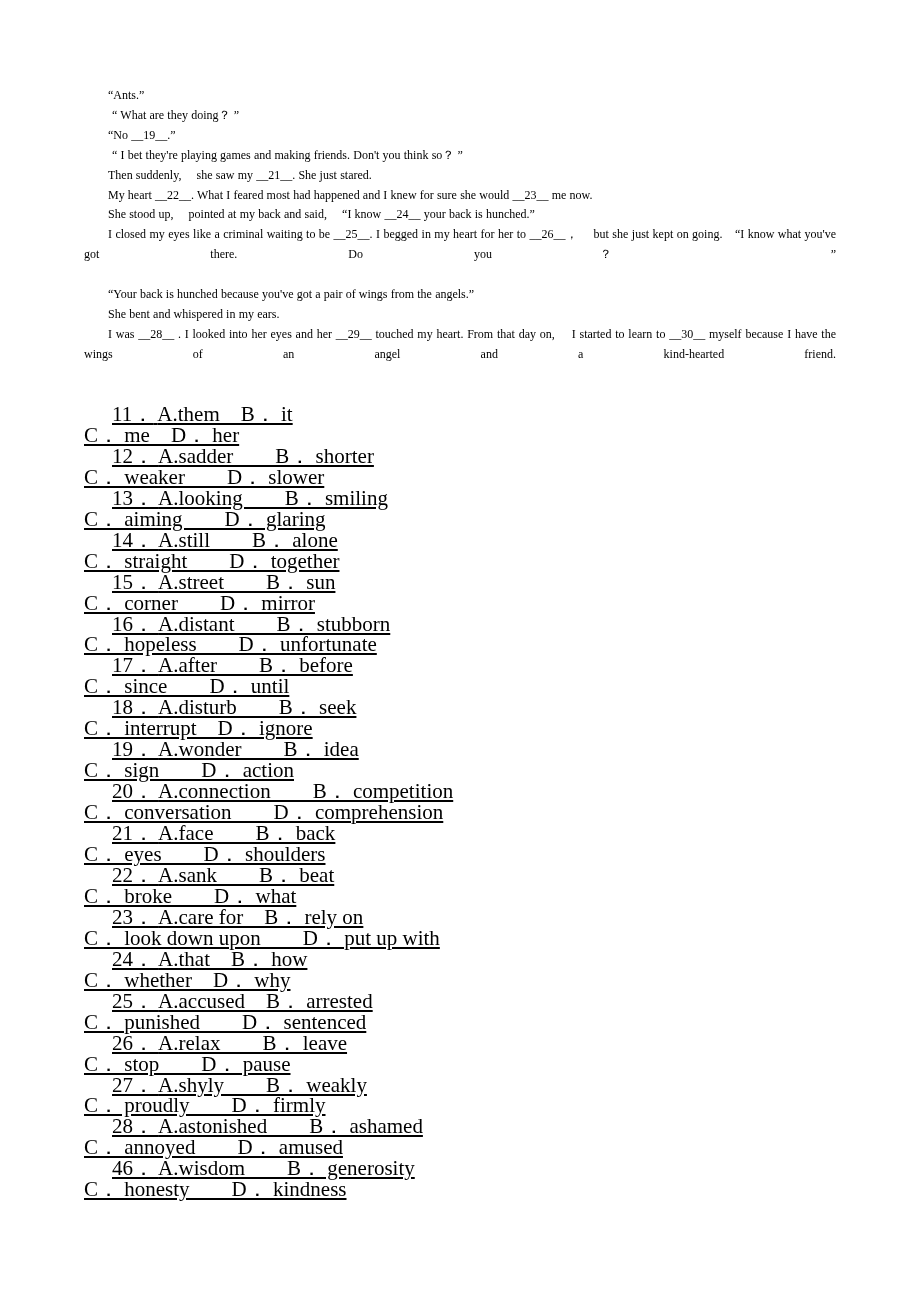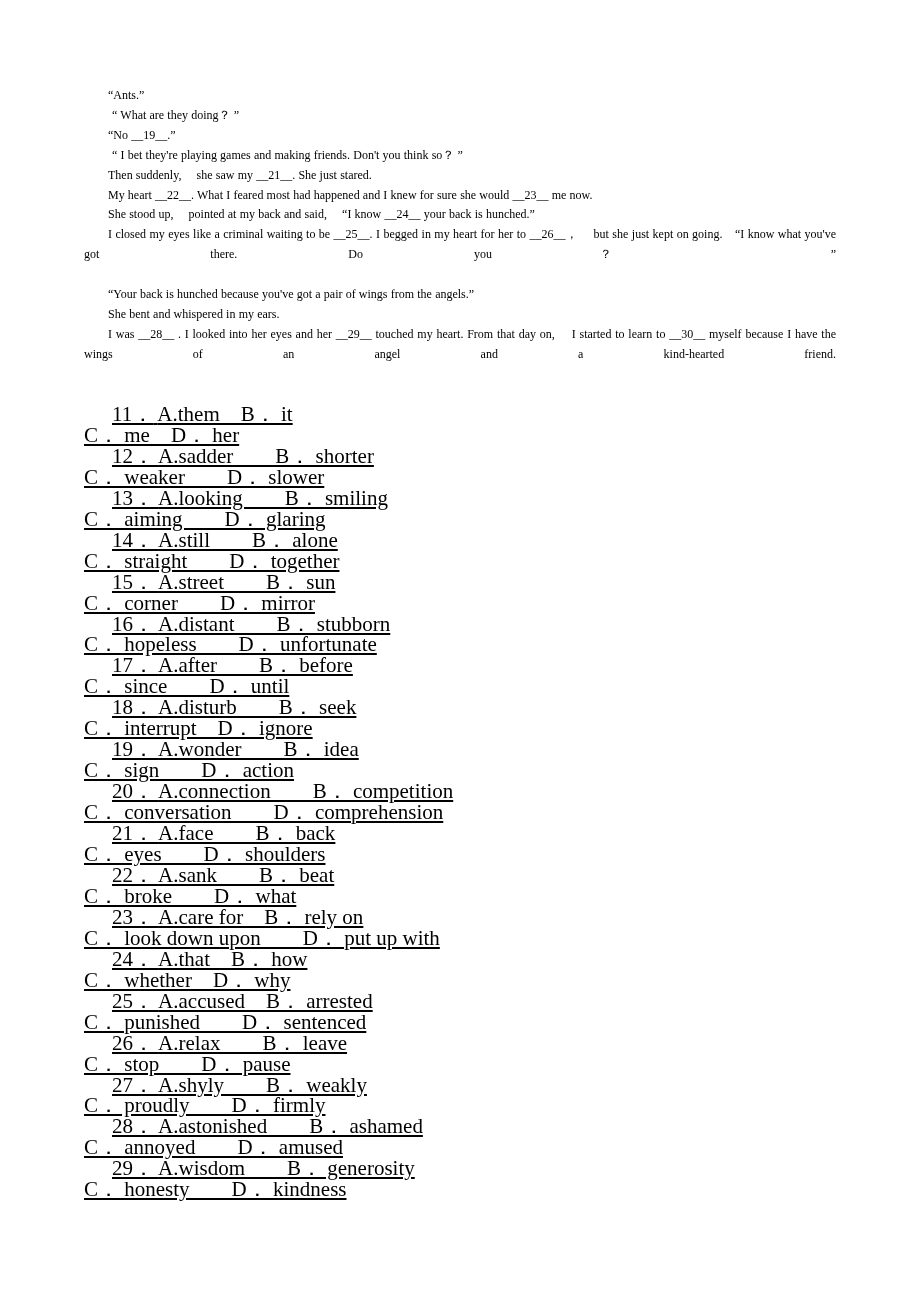--- a/index.html
+++ b/index.html
@@ -126,17 +126,17 @@
       <div class="opt-row row-ab"><span class="num">24．</span><span> </span><span>A.that　B． how</span></div>
       <div class="opt-row row-cd"><span>C． whether　D． why</span></div>
       <div class="opt-row row-ab"><span class="num">25．</span><span> </span><span>A.accused　B． arrested</span></div>
       <div class="opt-row row-cd"><span>C． punished　　D． sentenced</span></div>
       <div class="opt-row row-ab"><span class="num">26．</span><span> </span><span>A.relax　　B． leave</span></div>
       <div class="opt-row row-cd"><span>C． stop　　D． pause</span></div>
       <div class="opt-row row-ab"><span class="num">27．</span><span> </span><span>A.shyly　　B． weakly</span></div>
       <div class="opt-row row-cd"><span>C． proudly　　D． firmly</span></div>
       <div class="opt-row row-ab"><span class="num">28．</span><span> </span><span>A.astonished　　B． ashamed</span></div>
       <div class="opt-row row-cd"><span>C． annoyed　　D． amused</span></div>
-      <div class="opt-row row-ab"><span class="num">29．</span><span> </span><span>A.wisdom　　B． generosity</span></div>
+      <div class="opt-row row-ab"><span class="num">46．</span><span> </span><span>A.wisdom　　B． generosity</span></div>
       <div class="opt-row row-cd"><span>C． honesty　　D． kindness</span></div>
     </div>
 
 </div>
 
 </body></html>

